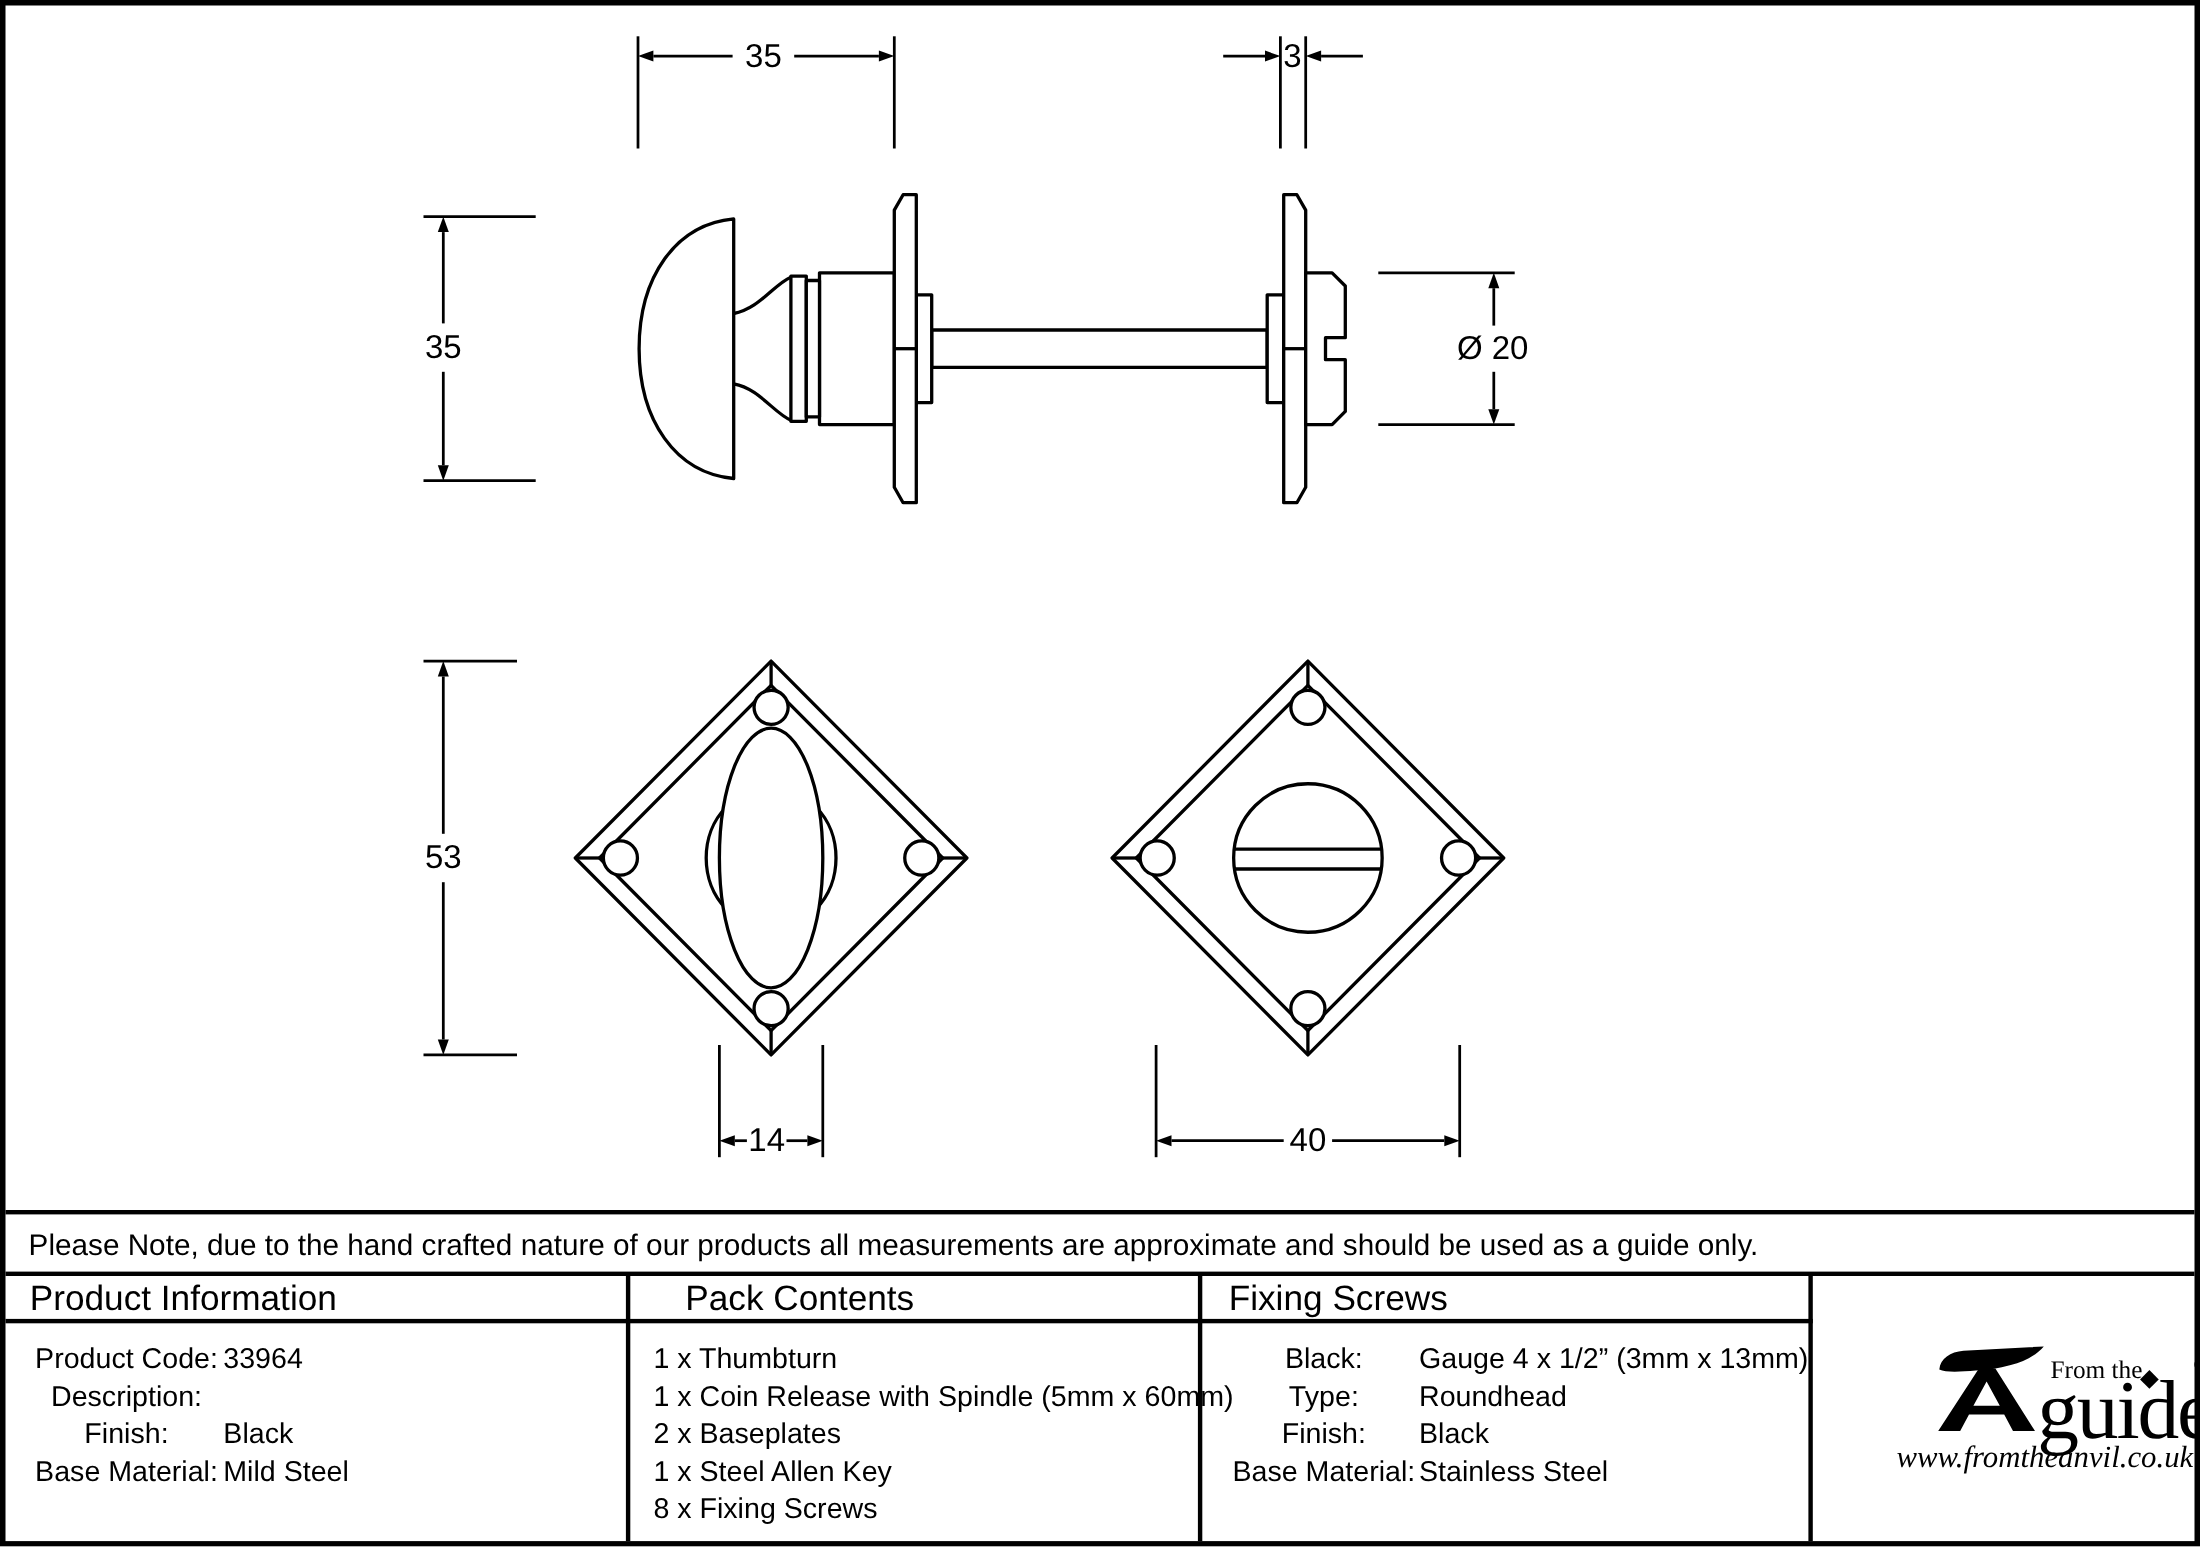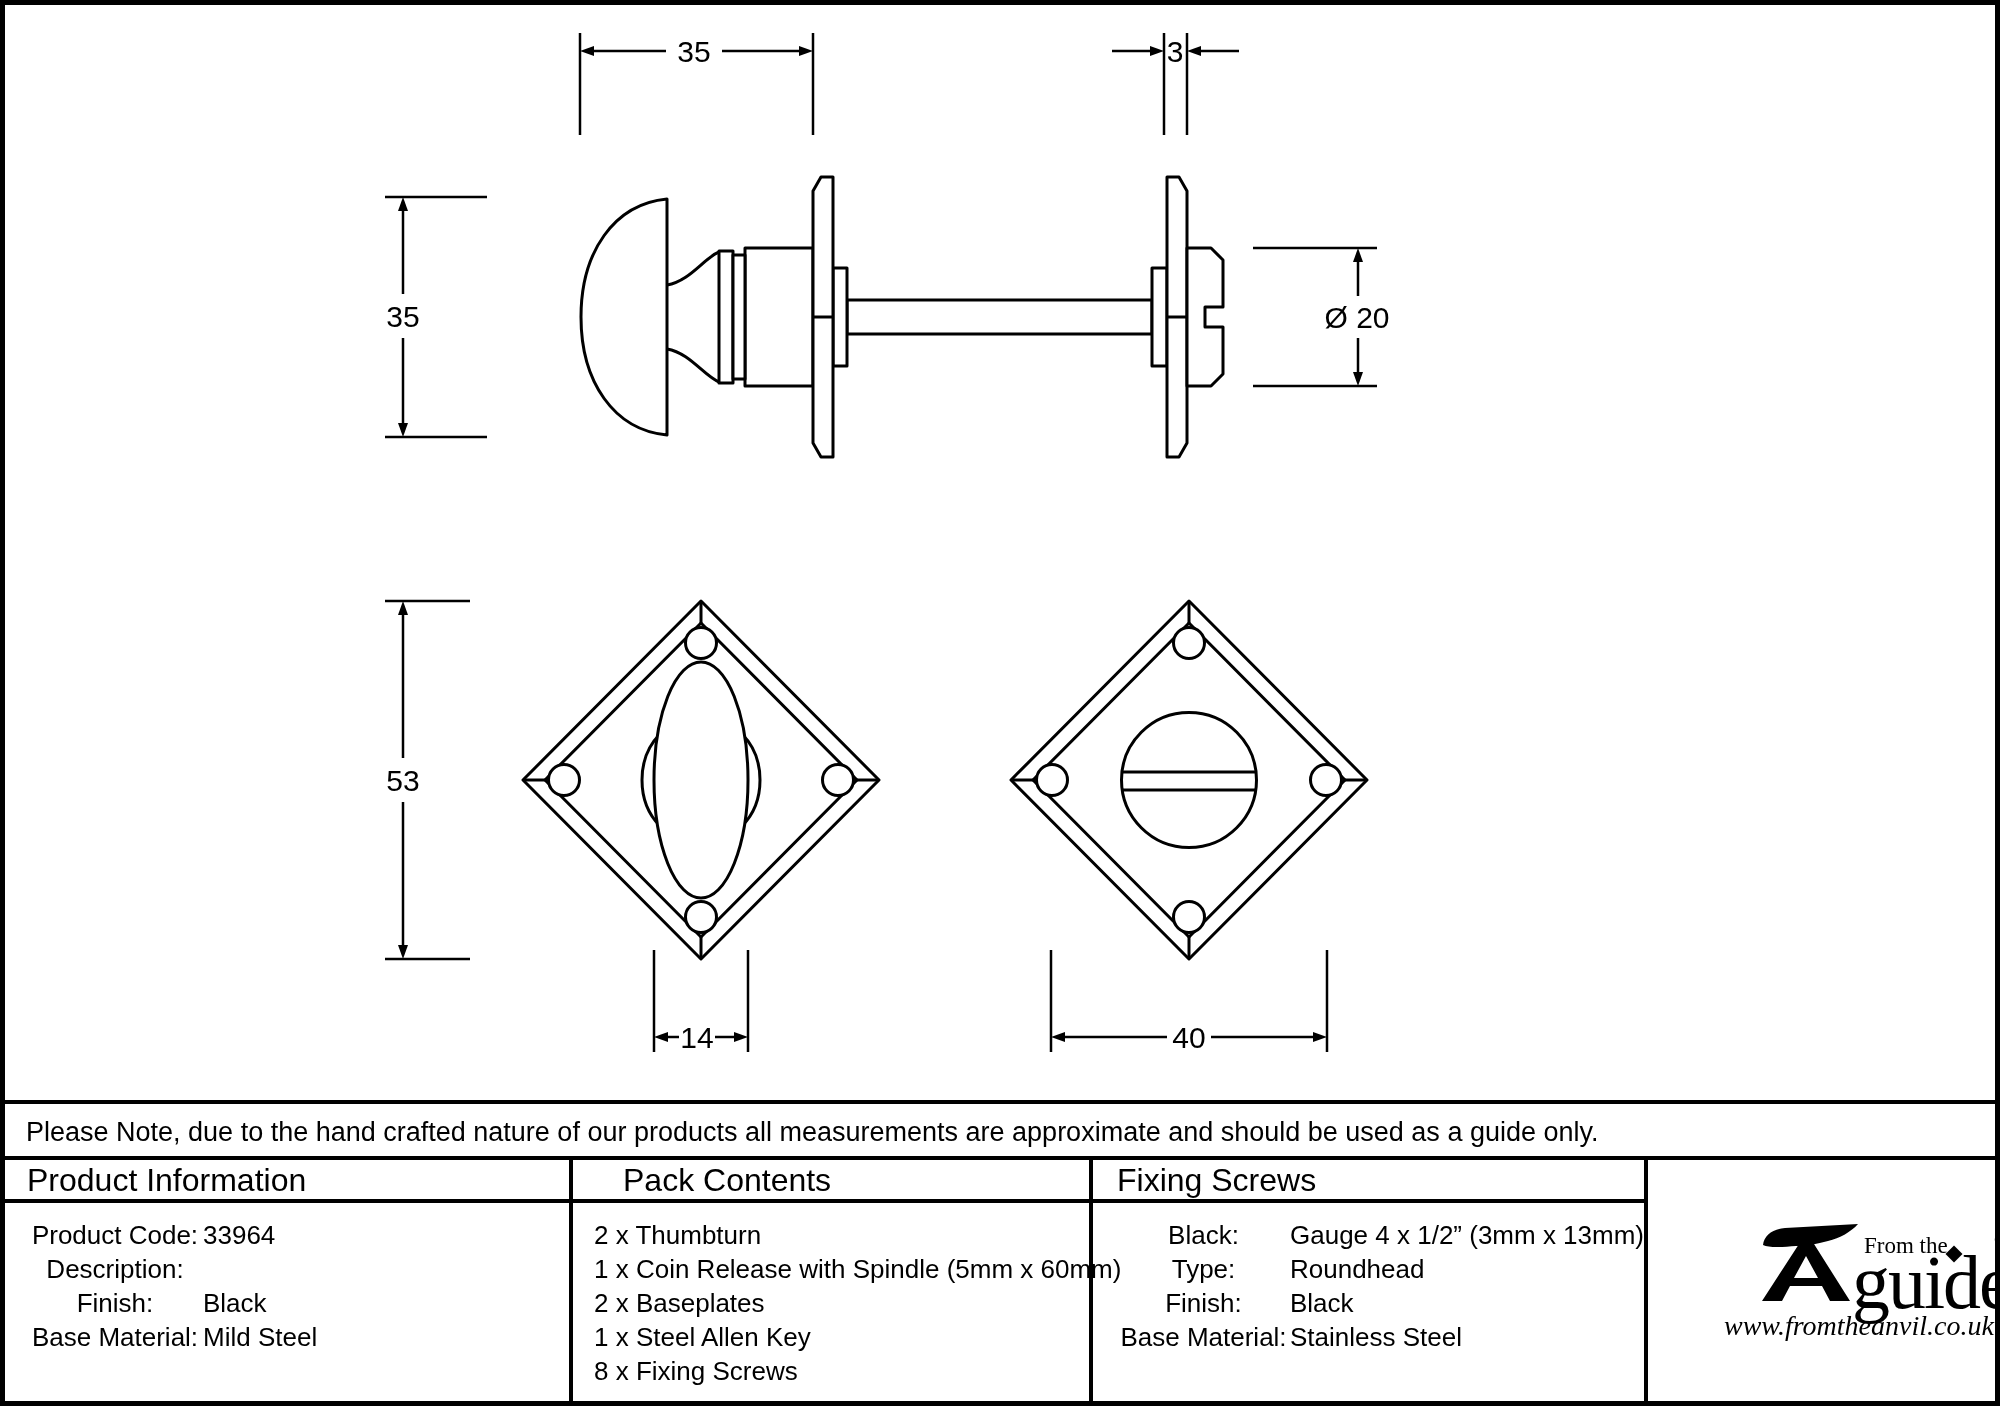--- a/index.html
+++ b/index.html
@@ -182,21 +182,21 @@
     <span class="lbl-w1">Finish:</span>
     <span>Black</span>
   </div>
   <div class="cellrow">
     <span class="lbl-w1">Base Material:</span>
     <span>Mild Steel</span>
   </div>
 </div>
 
 <div class="cellblock" style="left:594px;">
-  <div class="cellrow">2 x Thumbturn</div>
+  <div class="cellrow">1 x Thumbturn</div>
   <div class="cellrow">1 x Coin Release with Spindle (5mm x 60mm)</div>
   <div class="cellrow">2 x Baseplates</div>
   <div class="cellrow">1 x Steel Allen Key</div>
   <div class="cellrow">8 x Fixing Screws</div>
 </div>
 
 <div class="cellblock" style="left:1117px;">
   <div class="cellrow">
     <span class="lbl-w2">Black:</span>
     <span>Gauge 4 x 1/2” (3mm x 13mm)</span>

